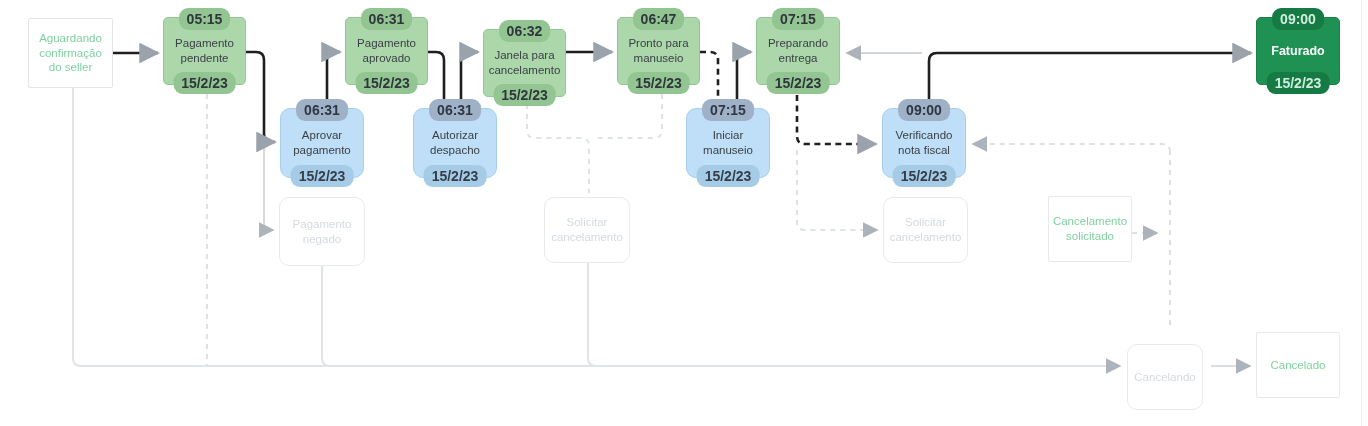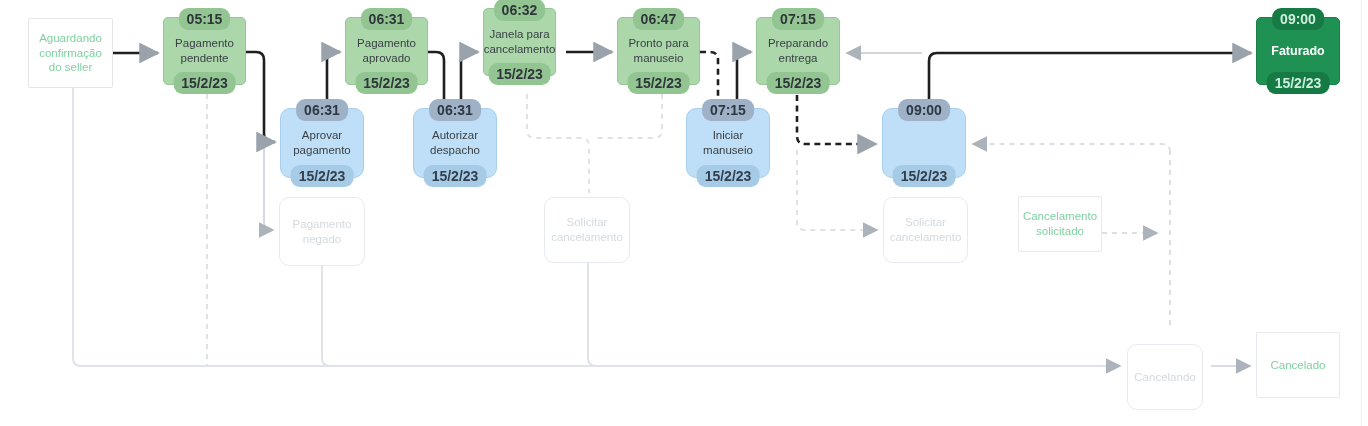--- a/index.html
+++ b/index.html
@@ -86,21 +86,21 @@
     <span class="node-label">Pagamento pendente</span>
     <span class="badge bottom">15/2/23</span>
   </div>
 
   <div class="node green" style="left:345px;top:17px;width:83px;height:68px">
     <span class="badge top">06:31</span>
     <span class="node-label">Pagamento aprovado</span>
     <span class="badge bottom">15/2/23</span>
   </div>
 
-  <div class="node green" style="left:483px;top:8px;width:73px;height:68px">
+  <div class="node green" style="left:483px;top:29px;width:83px;height:68px">
     <span class="badge top">06:32</span>
     <span class="node-label">Janela para cancelamento</span>
     <span class="badge bottom">15/2/23</span>
   </div>
 
   <div class="node green" style="left:617px;top:17px;width:83px;height:68px">
     <span class="badge top">06:47</span>
     <span class="node-label">Pronto para manuseio</span>
     <span class="badge bottom">15/2/23</span>
   </div>
@@ -130,36 +130,37 @@
   </div>
 
   <div class="node blue" style="left:686px;top:108px;width:84px;height:70px">
     <span class="badge top">07:15</span>
     <span class="node-label">Iniciar manuseio</span>
     <span class="badge bottom">15/2/23</span>
   </div>
 
   <div class="node blue" style="left:882px;top:108px;width:84px;height:70px">
     <span class="badge top">09:00</span>
+    <span class="node-label">Verificando nota fiscal</span>
     <span class="badge bottom">15/2/23</span>
   </div>
 
   <div class="node ghost" style="left:279px;top:197px;width:86px;height:69px">
     <span class="node-label">Pagamento negado</span>
   </div>
 
   <div class="node ghost" style="left:544px;top:197px;width:86px;height:66px">
     <span class="node-label">Solicitar cancelamento</span>
   </div>
 
   <div class="node ghost" style="left:883px;top:197px;width:85px;height:66px">
     <span class="node-label">Solicitar cancelamento</span>
   </div>
 
-  <div class="node ghost-square" style="left:1018px;top:196px;width:84px;height:56px">
+  <div class="node ghost-square" style="left:1048px;top:196px;width:84px;height:66px">
     <span class="node-label">Cancelamento solicitado</span>
   </div>
 
   <div class="node ghost" style="left:1127px;top:344px;width:76px;height:66px">
     <span class="node-label">Cancelando</span>
   </div>
 
   <div class="node ghost-square" style="left:1256px;top:332px;width:84px;height:66px">
     <span class="node-label">Cancelado</span>
   </div>

